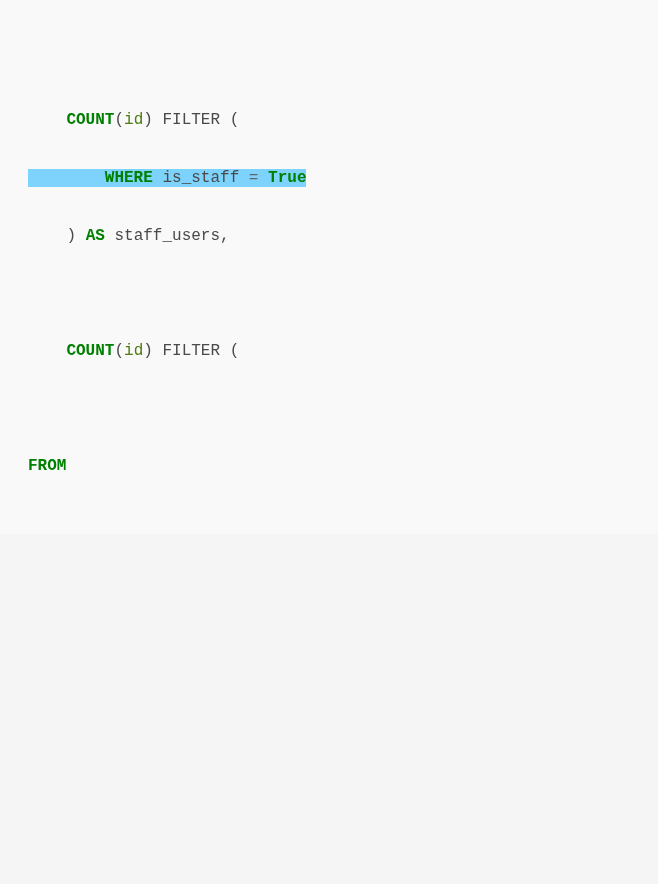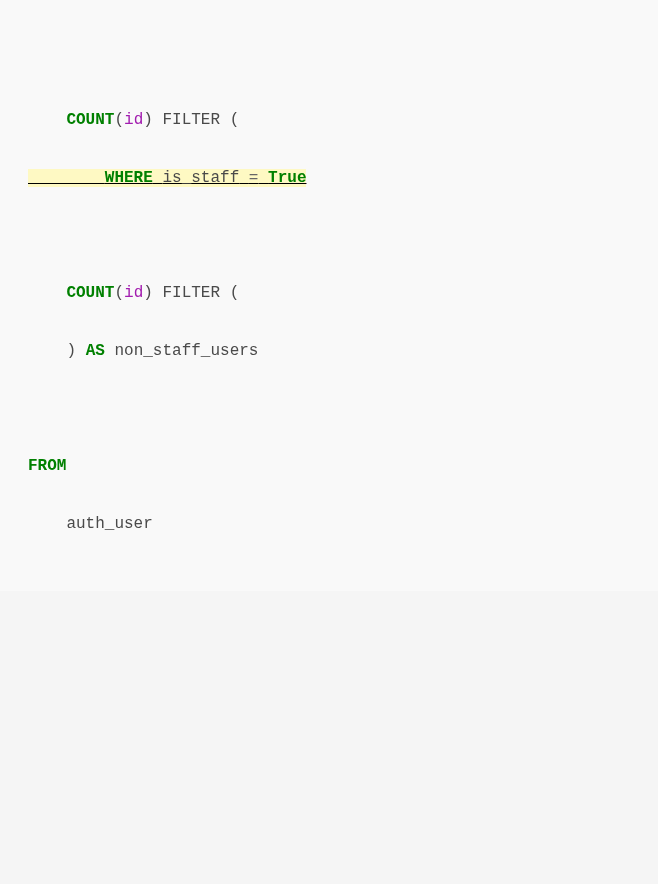--- a/index.html
+++ b/index.html
@@ -11,34 +11,33 @@
   }
   .code-block {
     padding: 20px 28px 24px 28px;
     line-height: 1.8;
     white-space: pre;
   }
   .block1 {
     background: #f9f9f9;
   }
   .kw { color: #008000; font-weight: bold; }
-  .nm { color: #a21caf; }
+  .nm { color: #4d7c0f; }
   .str { color: #BA2121; }
   .op { color: #666666; }
   .bool { color: #008000; font-weight: bold; }
   .txt { color: #4a4a4a; }
-  .hl { background-color: #fef9c3; text-decoration: underline; }
+  .hl { background-color: #7dd3fc; }
   .blank { height: 1.8em; }
 </style>
 </head>
 <body>
 
 <div class="code-block block1">
 <div class="blank"></div>
 <div>    <span class="kw">COUNT</span><span class="txt">(</span><span class="nm">id</span><span class="txt">)</span> <span class="txt">FILTER</span> <span class="txt">(</span></div>
 <div><span class="hl"><span>        </span><span class="kw">WHERE</span> <span class="txt">is_staff</span> <span class="op">=</span> <span class="bool">True</span></span></div>
+<div>    <span class="txt">)</span> <span class="kw">AS</span> <span class="txt">staff_users</span><span class="txt">,</span></div>
 <div class="blank"></div>
 <div>    <span class="kw">COUNT</span><span class="txt">(</span><span class="nm">id</span><span class="txt">)</span> <span class="txt">FILTER</span> <span class="txt">(</span></div>
-<div>    <span class="txt">)</span> <span class="kw">AS</span> <span class="txt">non_staff_users</span></div>
 <div class="blank"></div>
 <div><span class="kw">FROM</span></div>
-<div>    <span class="txt">auth_user</span></div>
 </div>
 
 </body></html>

